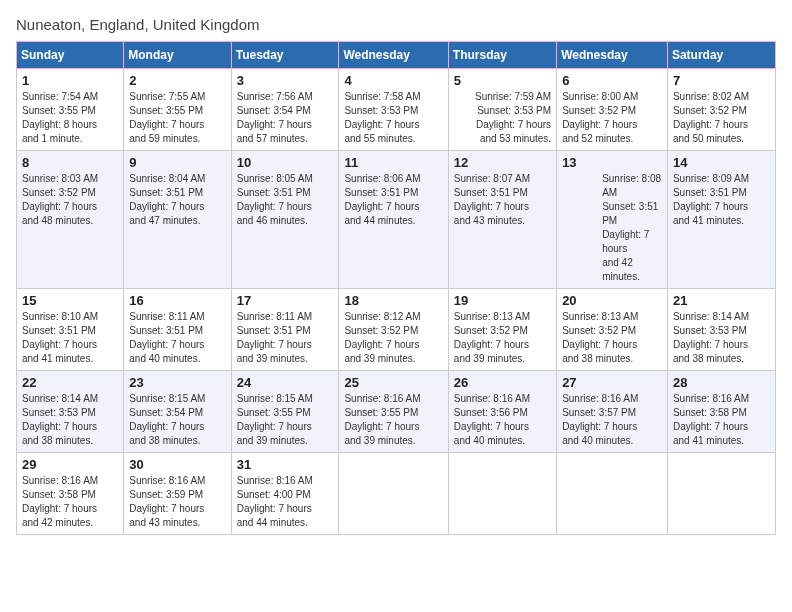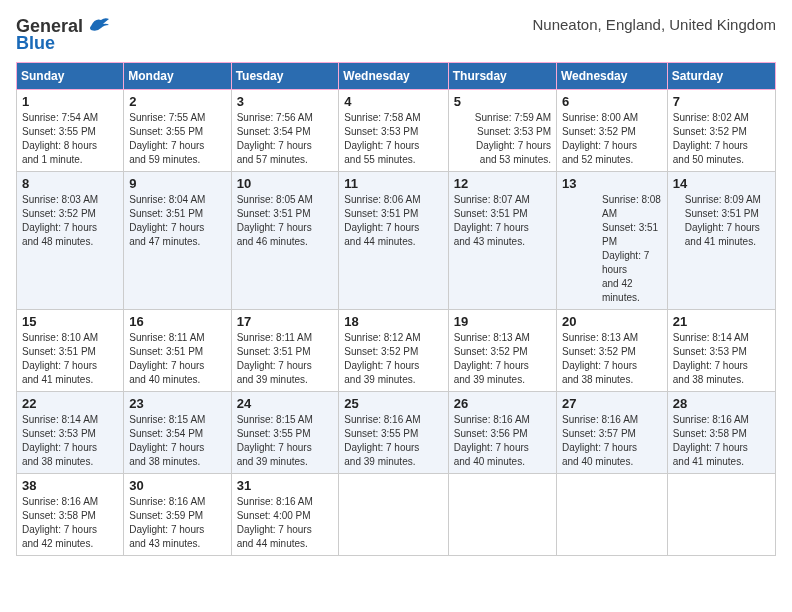--- a/index.html
+++ b/index.html
@@ -72,29 +72,20 @@
       line-height: 1.4;
     }
     .empty-cell {
       background-color: #fff !important;
     }
   </style>
 </head>
 <body>
 
 <div class="header">
-  <div class="logo">
-    <div style="display:flex; align-items:center; gap:2px;">
-      <span style="font-size:18px; font-weight:bold; color:#333;">General</span>
-      <svg width="22" height="18" viewBox="0 0 22 18" style="margin-left:2px; margin-top:-4px;">
-        <path d="M4,10 Q8,2 14,4 Q18,1 22,3 Q18,6 16,8 Q20,7 22,9 Q17,9 14,12 Q10,16 4,14 Q2,12 4,10Z" fill="#1a6ab8"></path>
-      </svg>
-    </div>
-    <span style="font-size:18px; font-weight:bold; color:#1a6ab8; margin-top:-4px;">Blue</span>
-  </div>
   <div class="title-section">
     <div class="location">Nuneaton, England, United Kingdom</div>
   </div>
 </div>
 
 <table class="calendar-table">
   <thead>
     <tr>
       <th>Sunday</th>
       <th>Monday</th>
@@ -195,21 +186,21 @@
         </td>
         <td>
           <span class="day-number">13</span>
           <div class="day-info" style="white-space: pre-line; margin-left: 40px;">Sunrise: 8:08 AM
 Sunset: 3:51 PM
 Daylight: 7 hours
 and 42 minutes.</div>
         </td>
         <td>
           <span class="day-number">14</span>
-          <div class="day-info" style="white-space: pre-line; margin-left: 12px;">Sunrise: 8:09 AM
+          <div class="day-info" style="white-space: pre-line;">Sunrise: 8:09 AM
 Sunset: 3:51 PM
 Daylight: 7 hours
 and 41 minutes.</div>
         </td>
       </tr>
       <tr>
         <td>
           <span class="day-number">15</span>
           <div class="day-info" style="white-space: pre-line;">Sunrise: 8:10 AM
 Sunset: 3:51 PM
@@ -305,21 +296,21 @@
         <td>
           <span class="day-number">28</span>
           <div class="day-info" style="white-space: pre-line;">Sunrise: 8:16 AM
 Sunset: 3:58 PM
 Daylight: 7 hours
 and 41 minutes.</div>
         </td>
       </tr>
       <tr>
         <td>
-          <span class="day-number">38</span>
+          <span class="day-number">29</span>
           <div class="day-info" style="white-space: pre-line;">Sunrise: 8:16 AM
 Sunset: 3:58 PM
 Daylight: 7 hours
 and 42 minutes.</div>
         </td>
         <td>
           <span class="day-number">30</span>
           <div class="day-info" style="white-space: pre-line;">Sunrise: 8:16 AM
 Sunset: 3:59 PM
 Daylight: 7 hours

